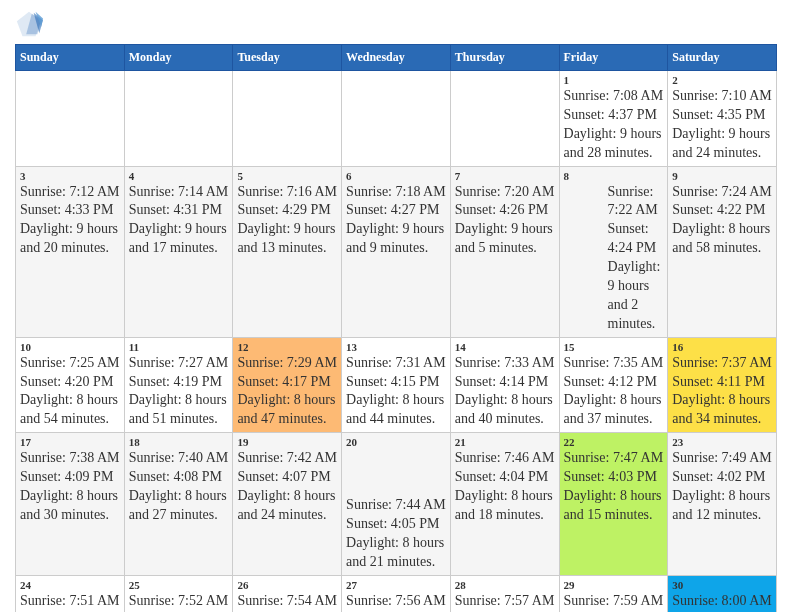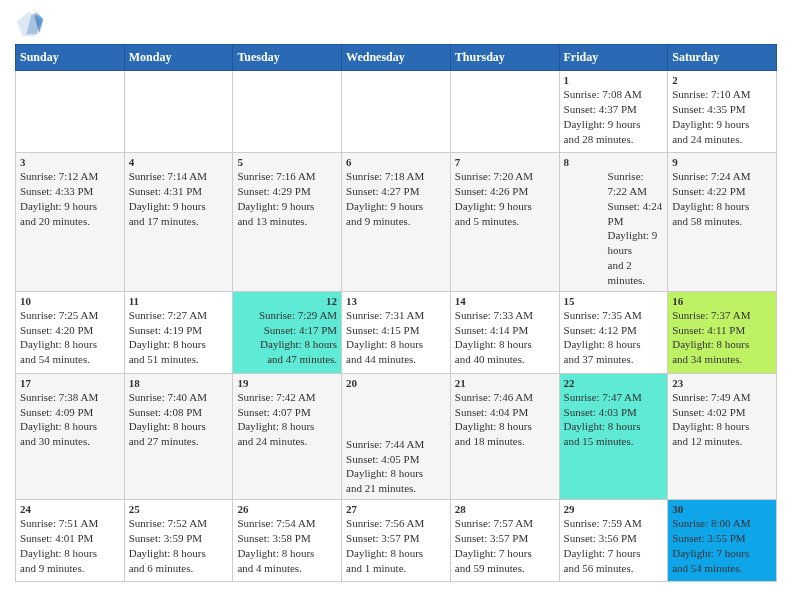--- a/index.html
+++ b/index.html
@@ -87,21 +87,21 @@
     .calendar tr:nth-child(odd) td {
       background: #fff;
     }
     .day-number {
       font-size: 11px;
       font-weight: bold;
       display: block;
       margin-bottom: 1px;
     }
     .day-info {
-      font-size: 11px;
+      font-size: 14px;
       line-height: 1.35;
       color: #333;
     }
     .empty-cell {
       background: #fff !important;
     }
   </style>
 </head>
 <body>
 
@@ -218,21 +218,21 @@
 Daylight: 8 hours
 and 54 minutes.</div>
           </td>
           <td style="background: rgb(255, 255, 255);">
             <span class="day-number">11</span>
             <div class="day-info" style="white-space: pre-line;">Sunrise: 7:27 AM
 Sunset: 4:19 PM
 Daylight: 8 hours
 and 51 minutes.</div>
           </td>
-          <td style="background: #5eead4; text-align: right;">
+          <td style="background: #fdba74;">
             <span class="day-number">12</span>
             <div class="day-info" style="white-space: pre-line;">Sunrise: 7:29 AM
 Sunset: 4:17 PM
 Daylight: 8 hours
 and 47 minutes.</div>
           </td>
           <td style="background: rgb(255, 255, 255);">
             <span class="day-number">13</span>
             <div class="day-info" style="white-space: pre-line;">Sunrise: 7:31 AM
 Sunset: 4:15 PM
@@ -246,21 +246,21 @@
 Daylight: 8 hours
 and 40 minutes.</div>
           </td>
           <td style="background: rgb(255, 255, 255);">
             <span class="day-number">15</span>
             <div class="day-info" style="white-space: pre-line;">Sunrise: 7:35 AM
 Sunset: 4:12 PM
 Daylight: 8 hours
 and 37 minutes.</div>
           </td>
-          <td style="background: #bef264;">
+          <td style="background: #fde047;">
             <span class="day-number">16</span>
             <div class="day-info" style="white-space: pre-line;">Sunrise: 7:37 AM
 Sunset: 4:11 PM
 Daylight: 8 hours
 and 34 minutes.</div>
           </td>
         </tr>
         <tr>
           <td style="background: rgb(245, 245, 245);">
             <span class="day-number">17</span>
@@ -290,21 +290,21 @@
 Daylight: 8 hours
 and 21 minutes.</div>
           </td>
           <td style="background: rgb(245, 245, 245);">
             <span class="day-number">21</span>
             <div class="day-info" style="white-space: pre-line;">Sunrise: 7:46 AM
 Sunset: 4:04 PM
 Daylight: 8 hours
 and 18 minutes.</div>
           </td>
-          <td style="background: #5eead4; margin-top: 12px;">
+          <td style="background: #bef264; margin-top: 12px;">
             <span class="day-number">22</span>
             <div class="day-info" style="white-space: pre-line;">Sunrise: 7:47 AM
 Sunset: 4:03 PM
 Daylight: 8 hours
 and 15 minutes.</div>
           </td>
           <td style="background: rgb(245, 245, 245);">
             <span class="day-number">23</span>
             <div class="day-info" style="white-space: pre-line;">Sunrise: 7:49 AM
 Sunset: 4:02 PM

